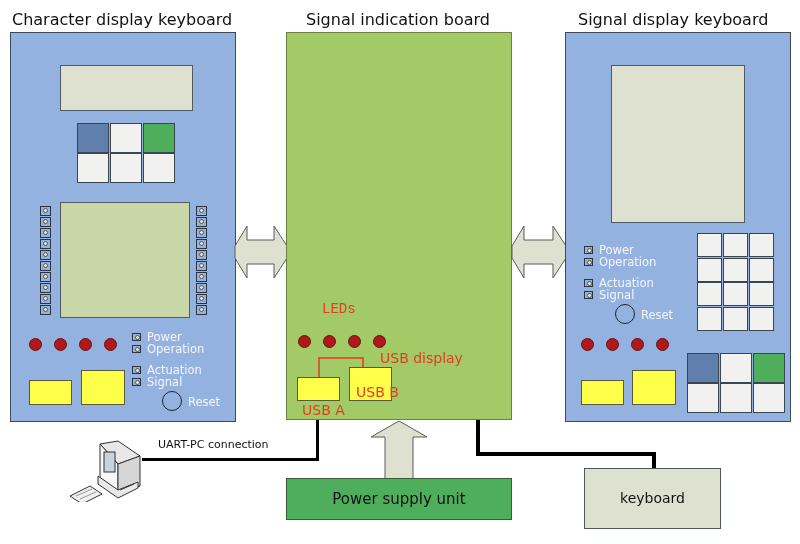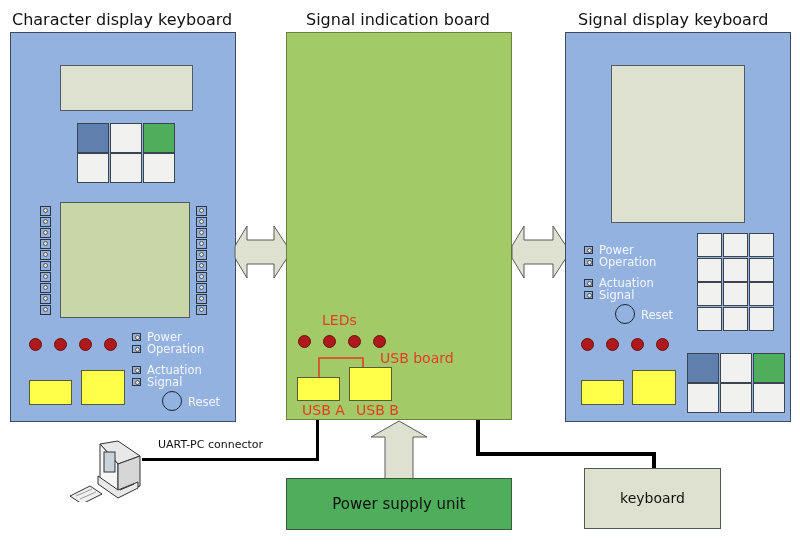--- a/index.html
+++ b/index.html
@@ -92,36 +92,36 @@
 <div class="abs lbl" style="left:188px;top:396px;">Reset</div>
 
 <div class="abs yellow" style="left:29px;top:380px;width:43px;height:25px;"></div>
 <div class="abs yellow" style="left:81px;top:370px;width:44px;height:35px;"></div>
 
 <svg class="abs" style="left:234px;top:224px;" width="54" height="56">
   <polygon points="1,22 13,2 13,16 40,16 40,2 53,22 53,34 40,54 40,40 13,40 13,54 1,34" fill="#dfe1d0" stroke="#5a5a5a" stroke-width="1"></polygon>
 </svg>
 
 <div class="abs board" style="left:286px;top:32px;width:226px;height:388px;"></div>
-<div class="abs red-text" style="left:322px;top:312px;">LEDs</div>
+<div class="abs red-text" style="left:322px;top:301px;font-family:Liberation Mono, monospace;">LEDs</div>
 <div id="board-leds" class="abs" style="left:298px;top:335px;width:100px;height:14px;">
     <div class="abs led" style="left:0px;top:0;"></div>
     <div class="abs led" style="left:25px;top:0;"></div>
     <div class="abs led" style="left:50px;top:0;"></div>
     <div class="abs led" style="left:75px;top:0;"></div>
   </div>
 
 <svg class="abs" style="left:316px;top:355px;" width="50" height="24">
   <polyline points="3,23 3,3 47,3 47,14" fill="none" stroke="#e53b22" stroke-width="1.5"></polyline>
 </svg>
-<div class="abs red-text" style="left:380px;top:350px;">USB board</div>
+<div class="abs red-text" style="left:380px;top:350px;">USB display</div>
 <div class="abs yellow" style="left:297px;top:377px;width:43px;height:24px;"></div>
 <div class="abs yellow" style="left:349px;top:367px;width:43px;height:34px;"></div>
 <div class="abs red-text" style="left:302px;top:402px;">USB A</div>
-<div class="abs red-text" style="left:356px;top:402px;">USB B</div>
+<div class="abs red-text" style="left:356px;top:384px;">USB B</div>
 
 <svg class="abs" style="left:511px;top:224px;" width="56" height="56">
   <polygon points="1,22 13,2 13,16 42,16 42,2 55,22 55,34 42,54 42,40 13,40 13,54 1,34" fill="#dfe1d0" stroke="#5a5a5a" stroke-width="1"></polygon>
 </svg>
 
 <div class="abs panel" style="left:565px;top:32px;width:226px;height:390px;"></div>
 <div class="abs screen-gray" style="left:611px;top:65px;width:134px;height:158px;"></div>
 
 <div class="abs" style="left:584px;top:244px;">
   <div class="abs btnmini" style="left:0;top:2px;"></div>
@@ -168,39 +168,39 @@
     <div class="abs key" style="left:0px;top:0px;width:32px;height:30px;background:#617fac;"></div>
     <div class="abs key" style="left:33px;top:0px;width:32px;height:30px;background:#f1f2f0;"></div>
     <div class="abs key" style="left:66px;top:0px;width:32px;height:30px;background:#4fae5b;"></div>
     <div class="abs key" style="left:0px;top:30px;width:32px;height:30px;background:#f1f2f0;"></div>
     <div class="abs key" style="left:33px;top:30px;width:32px;height:30px;background:#f1f2f0;"></div>
     <div class="abs key" style="left:66px;top:30px;width:32px;height:30px;background:#f1f2f0;"></div>
   </div>
 
 <div class="abs wire" style="left:316px;top:420px;width:3px;height:41px;"></div>
 <div class="abs wire" style="left:142px;top:458px;width:177px;height:3px;"></div>
-<div class="abs" style="left:158px;top:438px;font-size:11px;white-space:nowrap;">UART-PC connector</div>
+<div class="abs" style="left:158px;top:438px;font-size:11px;white-space:nowrap;">UART-PC connection</div>
 
 <svg class="abs" style="left:68px;top:440px;" width="82" height="62">
   <polygon points="32,4 50,1 72,16 50,24" fill="#e8e8e8" stroke="#333" stroke-width="1"></polygon>
   <polygon points="32,4 50,24 50,54 32,38" fill="#f6f6f6" stroke="#333" stroke-width="1"></polygon>
   <rect x="36" y="12" width="11" height="20" fill="#c9d3dc" stroke="#333" stroke-width="1"></rect>
   <polygon points="50,24 72,16 72,46 50,54" fill="#d6d6d6" stroke="#333" stroke-width="1"></polygon>
   <polygon points="30,36 50,50 70,42 70,48 50,58 30,44" fill="#e9e9e9" stroke="#333" stroke-width="1"></polygon>
   <line x1="52" y1="50" x2="66" y2="44" stroke="#333" stroke-width="1"></line>
   <polygon points="2,56 22,46 34,54 14,64" fill="#f0f0f0" stroke="#333" stroke-width="1"></polygon>
   <line x1="8" y1="56" x2="24" y2="49" stroke="#999" stroke-width="1"></line>
   <line x1="12" y1="59" x2="28" y2="52" stroke="#999" stroke-width="1"></line>
 </svg>
 
 <svg class="abs" style="left:368px;top:420px;" width="62" height="60">
   <polygon points="31,1 59,17 45,17 45,59 17,59 17,17 3,17" fill="#dfe1d0" stroke="#5a5a5a" stroke-width="1"></polygon>
 </svg>
 
-<div class="abs psu" style="left:286px;top:478px;width:226px;height:52px;">
+<div class="abs psu" style="left:286px;top:478px;width:226px;height:42px;">
   <span>Power supply unit</span>
 </div>
 
 <div class="abs wire" style="left:476px;top:420px;width:4px;height:36px;"></div>
 <div class="abs wire" style="left:476px;top:452px;width:180px;height:4px;"></div>
 <div class="abs wire" style="left:652px;top:452px;width:4px;height:17px;"></div>
 
 <div class="abs rs" style="left:584px;top:468px;width:137px;height:61px;">
   <span>keyboard</span>
 </div>

